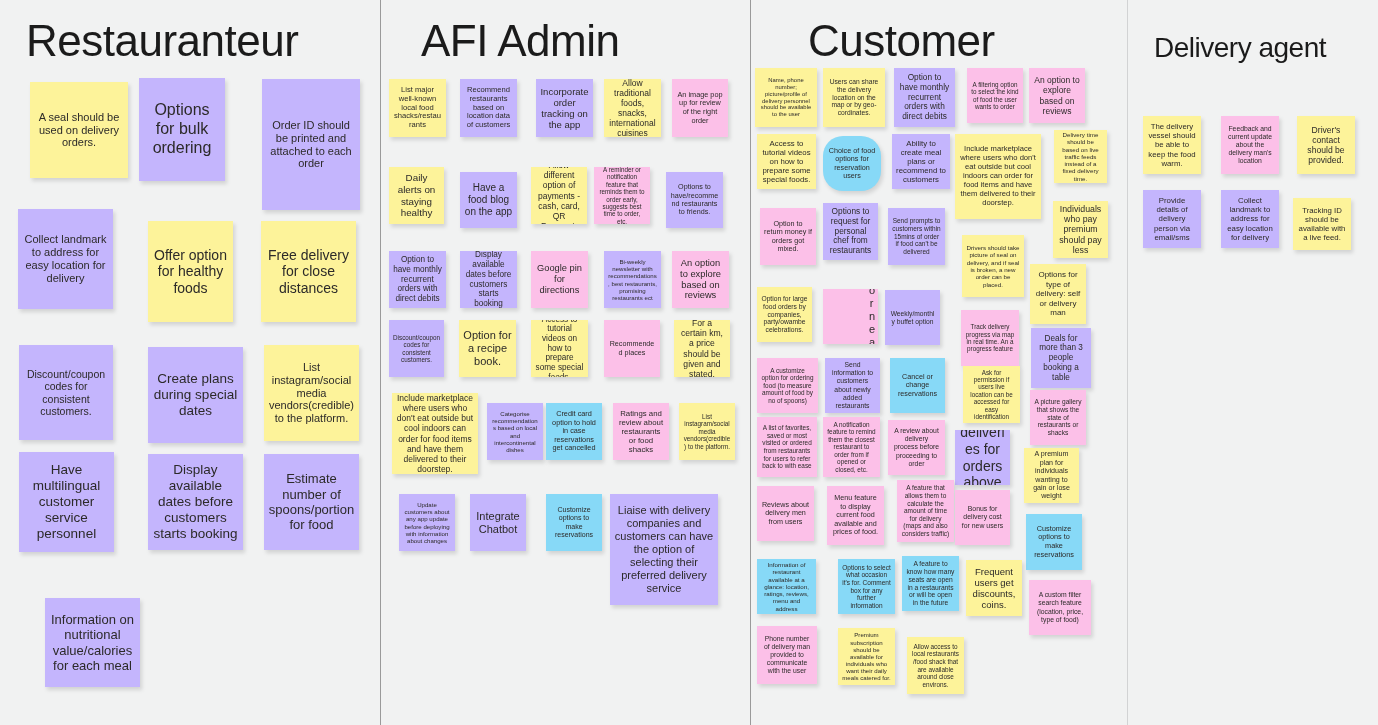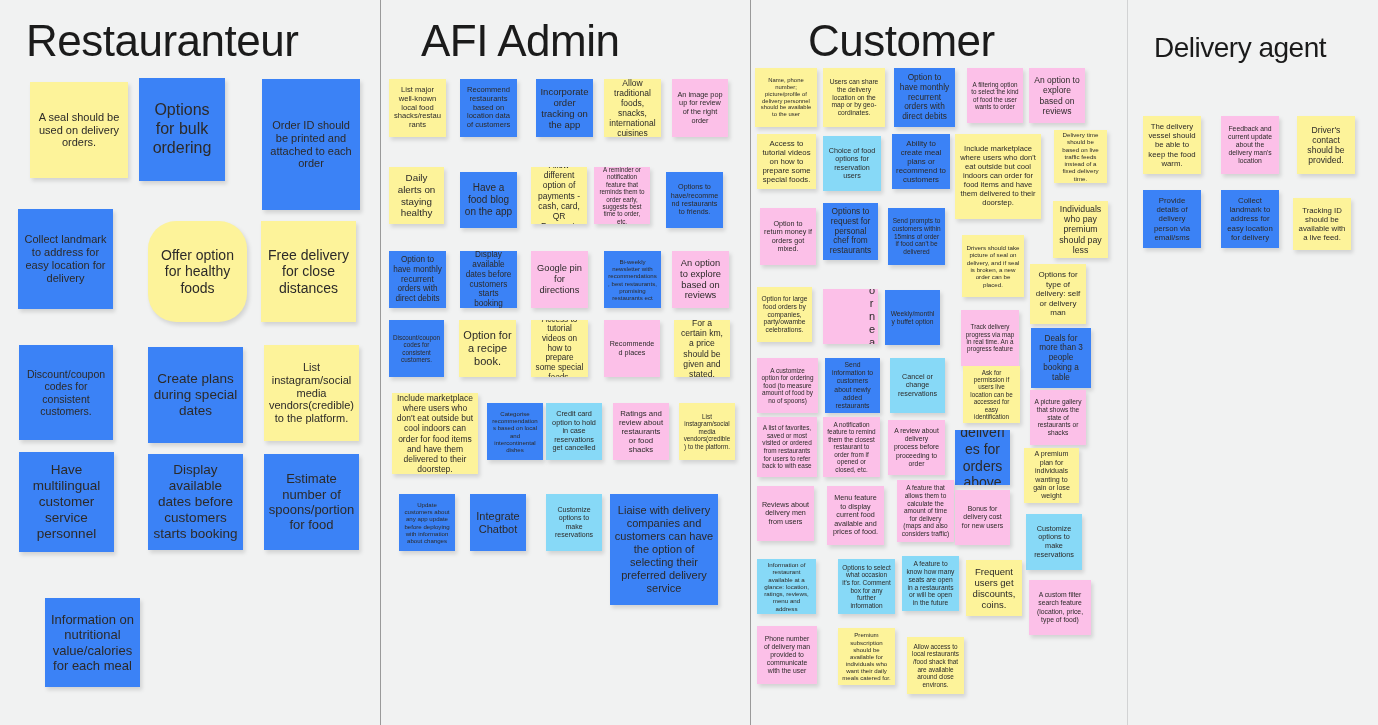--- a/index.html
+++ b/index.html
@@ -44,21 +44,21 @@
     text-align: center;
     color: #2c2a29;
     line-height: 1.18;
     padding: 3px 4px;
     box-shadow: 2px 3px 4px rgba(0,0,0,0.13);
     overflow: hidden;
     word-wrap: break-word;
   }
   .note span { display: block; width: 100%; }
   .y { background: #fdf39a; }
-  .g { background: #3b82f6; }
+  .g { background: #c4b5fd; }
   .p { background: #fcc0e8; }
   .b { background: #87d9f7; }
 </style>
 </head>
 <body>
 
 <div id="board">
     <div class="divider" style="left: 380px;"></div>
     <div class="divider" style="left: 750px;"></div>
     <div class="divider soft" style="left: 1127px;"></div>
@@ -71,21 +71,21 @@
     </div>
     <div class="note g" style="left: 139px; top: 78px; width: 86px; height: 103px; font-size: 16px;">
       <span>Options for bulk ordering</span>
     </div>
     <div class="note g" style="left: 262px; top: 79px; width: 98px; height: 131px; font-size: 11px;">
       <span>Order ID should be printed and attached to each order</span>
     </div>
     <div class="note g" style="left: 18px; top: 209px; width: 95px; height: 100px; font-size: 11px;">
       <span>Collect landmark to address for easy location for delivery</span>
     </div>
-    <div class="note y" style="left: 148px; top: 221px; width: 99px; height: 101px; font-size: 14px; border-radius: 28px;">
+    <div class="note y" style="left: 148px; top: 221px; width: 85px; height: 101px; font-size: 14px;">
       <span>Offer option for healthy foods</span>
     </div>
     <div class="note y" style="left: 251px; top: 221px; width: 95px; height: 101px; font-size: 14px; margin-left: 10px;">
       <span>Free delivery for close distances</span>
     </div>
     <div class="note g" style="left: 19px; top: 345px; width: 94px; height: 95px; font-size: 10.5px;">
       <span>Discount/coupon codes for consistent customers.</span>
     </div>
     <div class="note g" style="left: 148px; top: 347px; width: 95px; height: 96px; font-size: 13.5px;">
       <span>Create plans during special dates</span>
@@ -203,21 +203,21 @@
     </div>
     <div class="note p" style="left: 967px; top: 68px; width: 56px; height: 55px; font-size: 6.3px;">
       <span>A filtering option to select the kind of food the user wants to order</span>
     </div>
     <div class="note p" style="left: 1029px; top: 68px; width: 56px; height: 55px; font-size: 8.5px;">
       <span>An option to explore based on reviews</span>
     </div>
     <div class="note y" style="left: 757px; top: 134px; width: 59px; height: 55px; font-size: 7.8px;">
       <span>Access to tutorial videos on how to prepare some special foods.</span>
     </div>
-    <div class="note b" style="left: 823px; top: 136px; width: 58px; height: 55px; font-size: 7.2px;">
+    <div class="note b" style="left: 823px; top: 136px; width: 58px; height: 55px; font-size: 7.2px; border-radius: 20px;">
       <span>Choice of food options for reservation users</span>
     </div>
     <div class="note g" style="left: 892px; top: 134px; width: 58px; height: 55px; font-size: 7.8px;">
       <span>Ability to create meal plans or recommend to customers</span>
     </div>
     <div class="note y" style="left: 955px; top: 134px; width: 86px; height: 85px; font-size: 7.6px;">
       <span>Include marketplace where users who don't eat outside but cool indoors can order for food items and have them delivered to their doorstep.</span>
     </div>
     <div class="note y" style="left: 1054px; top: 130px; width: 53px; height: 53px; font-size: 6.2px;">
       <span>Delivery time should be based on live traffic feeds instead of a fixed delivery time.</span>

